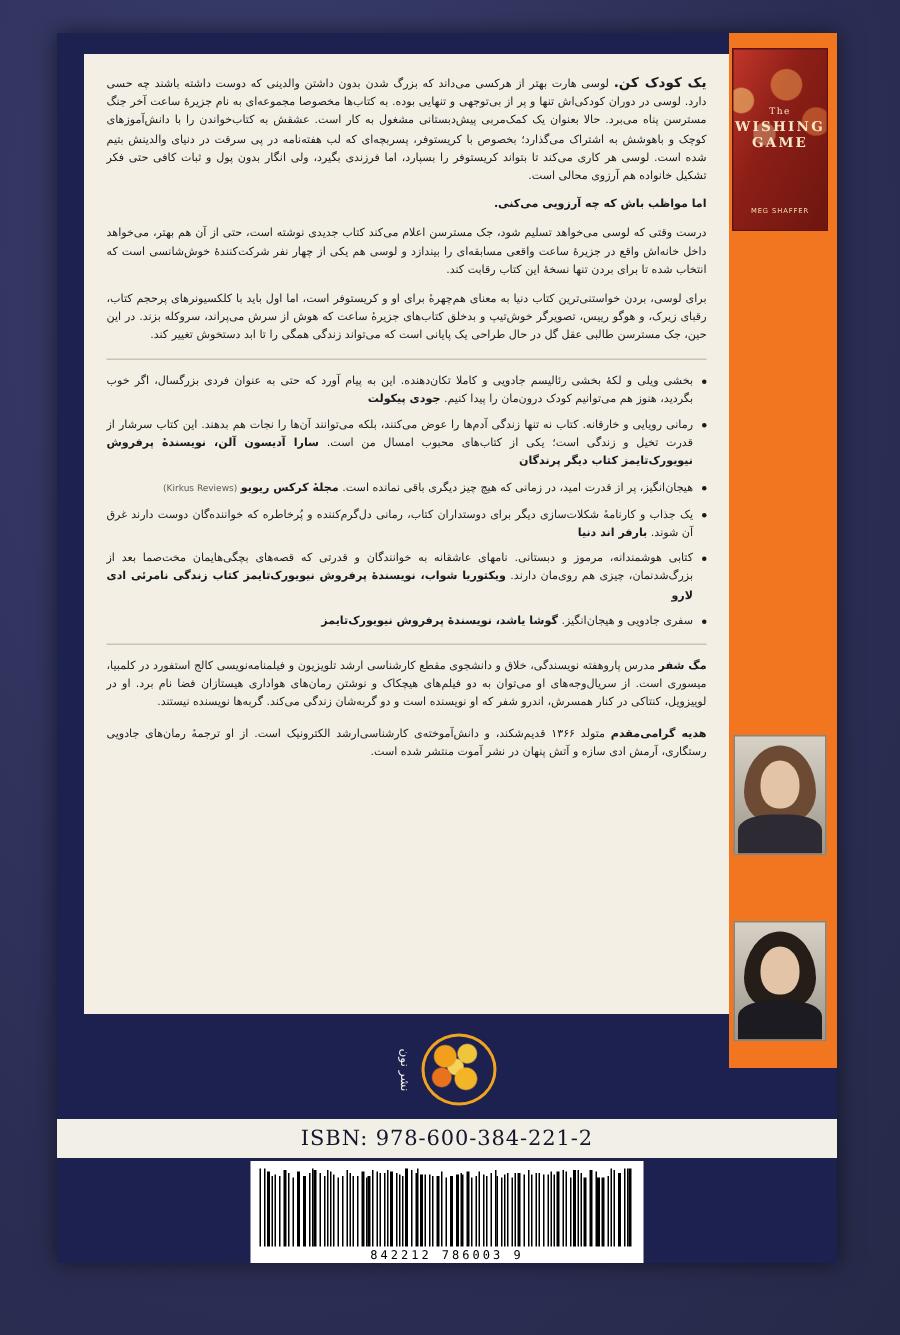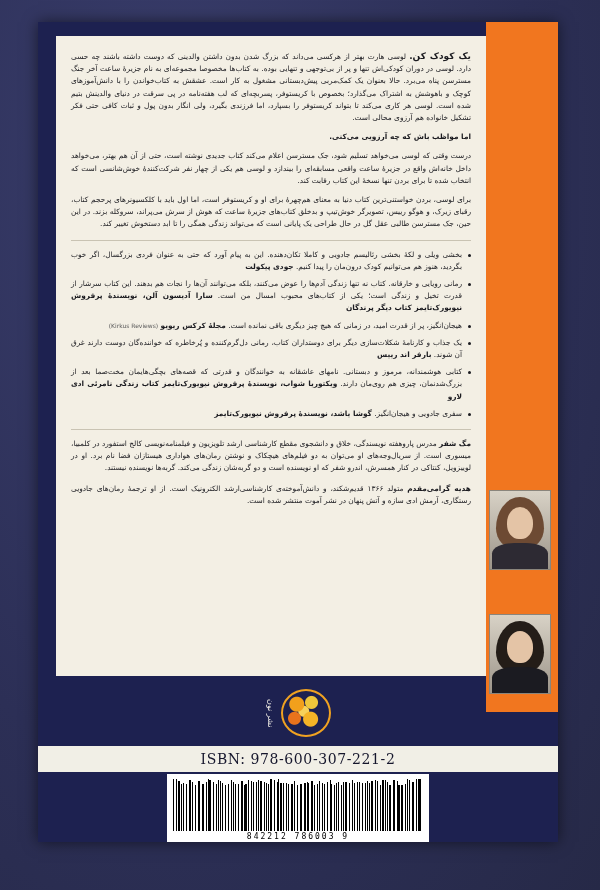--- a/index.html
+++ b/index.html
@@ -268,20 +268,30 @@
 </style>
 </head>
 <body>
 
 <div id="page">
 
   <div id="cover">
 
     <div id="orange-strip"></div>
 
+    <div id="thumb">
+      <div class="t-art"></div>
+      <div class="t-swirl"></div>
+      <div class="t-title">
+        <span>The</span>
+        <b>WISHING</b>
+        <b>GAME</b>
+      </div>
+      <div class="t-author">MEG SHAFFER</div>
+    </div>
 
     <div class="author-photo" id="photo-1">
       <div class="ph-bg"></div>
       <div class="ph-hair"></div>
       <div class="ph-face"></div>
       <div class="ph-body"></div>
     </div>
     <div class="author-photo" id="photo-2">
       <div class="ph-bg"></div>
       <div class="ph-hair"></div>
@@ -312,21 +322,21 @@
             <span>رمانی رویایی و خارقانه. کتاب نه تنها زندگی آدم‌ها را عوض می‌کنند، بلکه می‌توانند آن‌ها را نجات هم بدهند. این کتاب سرشار از قدرت تخیل و زندگی است؛ یکی از کتاب‌های محبوب امسال من است.</span>
             <span class="bold">سارا آدیسون آلن، نویسندهٔ پرفروش نیویورک‌تایمز کتاب دیگر پرندگان</span>
           </li>
           <li>
             <span>هیجان‌انگیز، پر از قدرت امید، در زمانی که هیچ چیز دیگری باقی نمانده است.</span>
             <span class="bold">مجلهٔ کرکس ریویو</span>
             <span class="src">(Kirkus Reviews)</span>
           </li>
           <li>
             <span>یک جذاب و کارنامهٔ شکلات‌سازی دیگر برای دوستداران کتاب، رمانی دل‌گرم‌کننده و پُرخاطره که خواننده‌گان دوست دارند غرق آن شوند.</span>
-            <span class="bold">بارفر اند رییس</span>
+            <span class="bold">بارفر اند دنیا</span>
           </li>
           <li>
             <span>کتابی هوشمندانه، مرموز و دبستانی. نامهای عاشقانه به خوانندگان و قدرتی که قصه‌های بچگی‌هایمان مخت‌صما بعد از بزرگ‌شدنمان، چیزی هم روی‌مان دارند.</span>
             <span class="bold">ویکتوریا شواب، نویسندهٔ پرفروش نیویورک‌تایمز کتاب زندگی نامرئی ادی لارو</span>
           </li>
           <li>
             <span>سفری جادویی و هیجان‌انگیز.</span>
             <span class="bold">گوشا یاشد، نویسندهٔ پرفروش نیویورک‌تایمز</span>
           </li>
         </ul>
@@ -346,21 +356,21 @@
     </div>
 
     <div id="logo">
       <div class="mark">
         <div class="blobs"></div>
       </div>
       <div class="name">نشر نون</div>
     </div>
 
     <div id="isbn-bar">
-      <span>ISBN: 978-600-307-221-2</span>
+      <span>ISBN: 978-600-384-221-2</span>
     </div>
 
     <div id="barcode-wrap">
       <div id="barcode">
           <i style="width: 2px; margin-right: 2px; height: 100%;"></i>
           <i style="width: 1px; margin-right: 1px; height: 100%;"></i>
           <i style="width: 1px; margin-right: 1px; height: 100%;"></i>
           <i style="width: 2px; margin-right: 2px; height: 94%;"></i>
           <i style="width: 1px; margin-right: 2px; height: 99%;"></i>
           <i style="width: 1px; margin-right: 1px; height: 100%;"></i>

